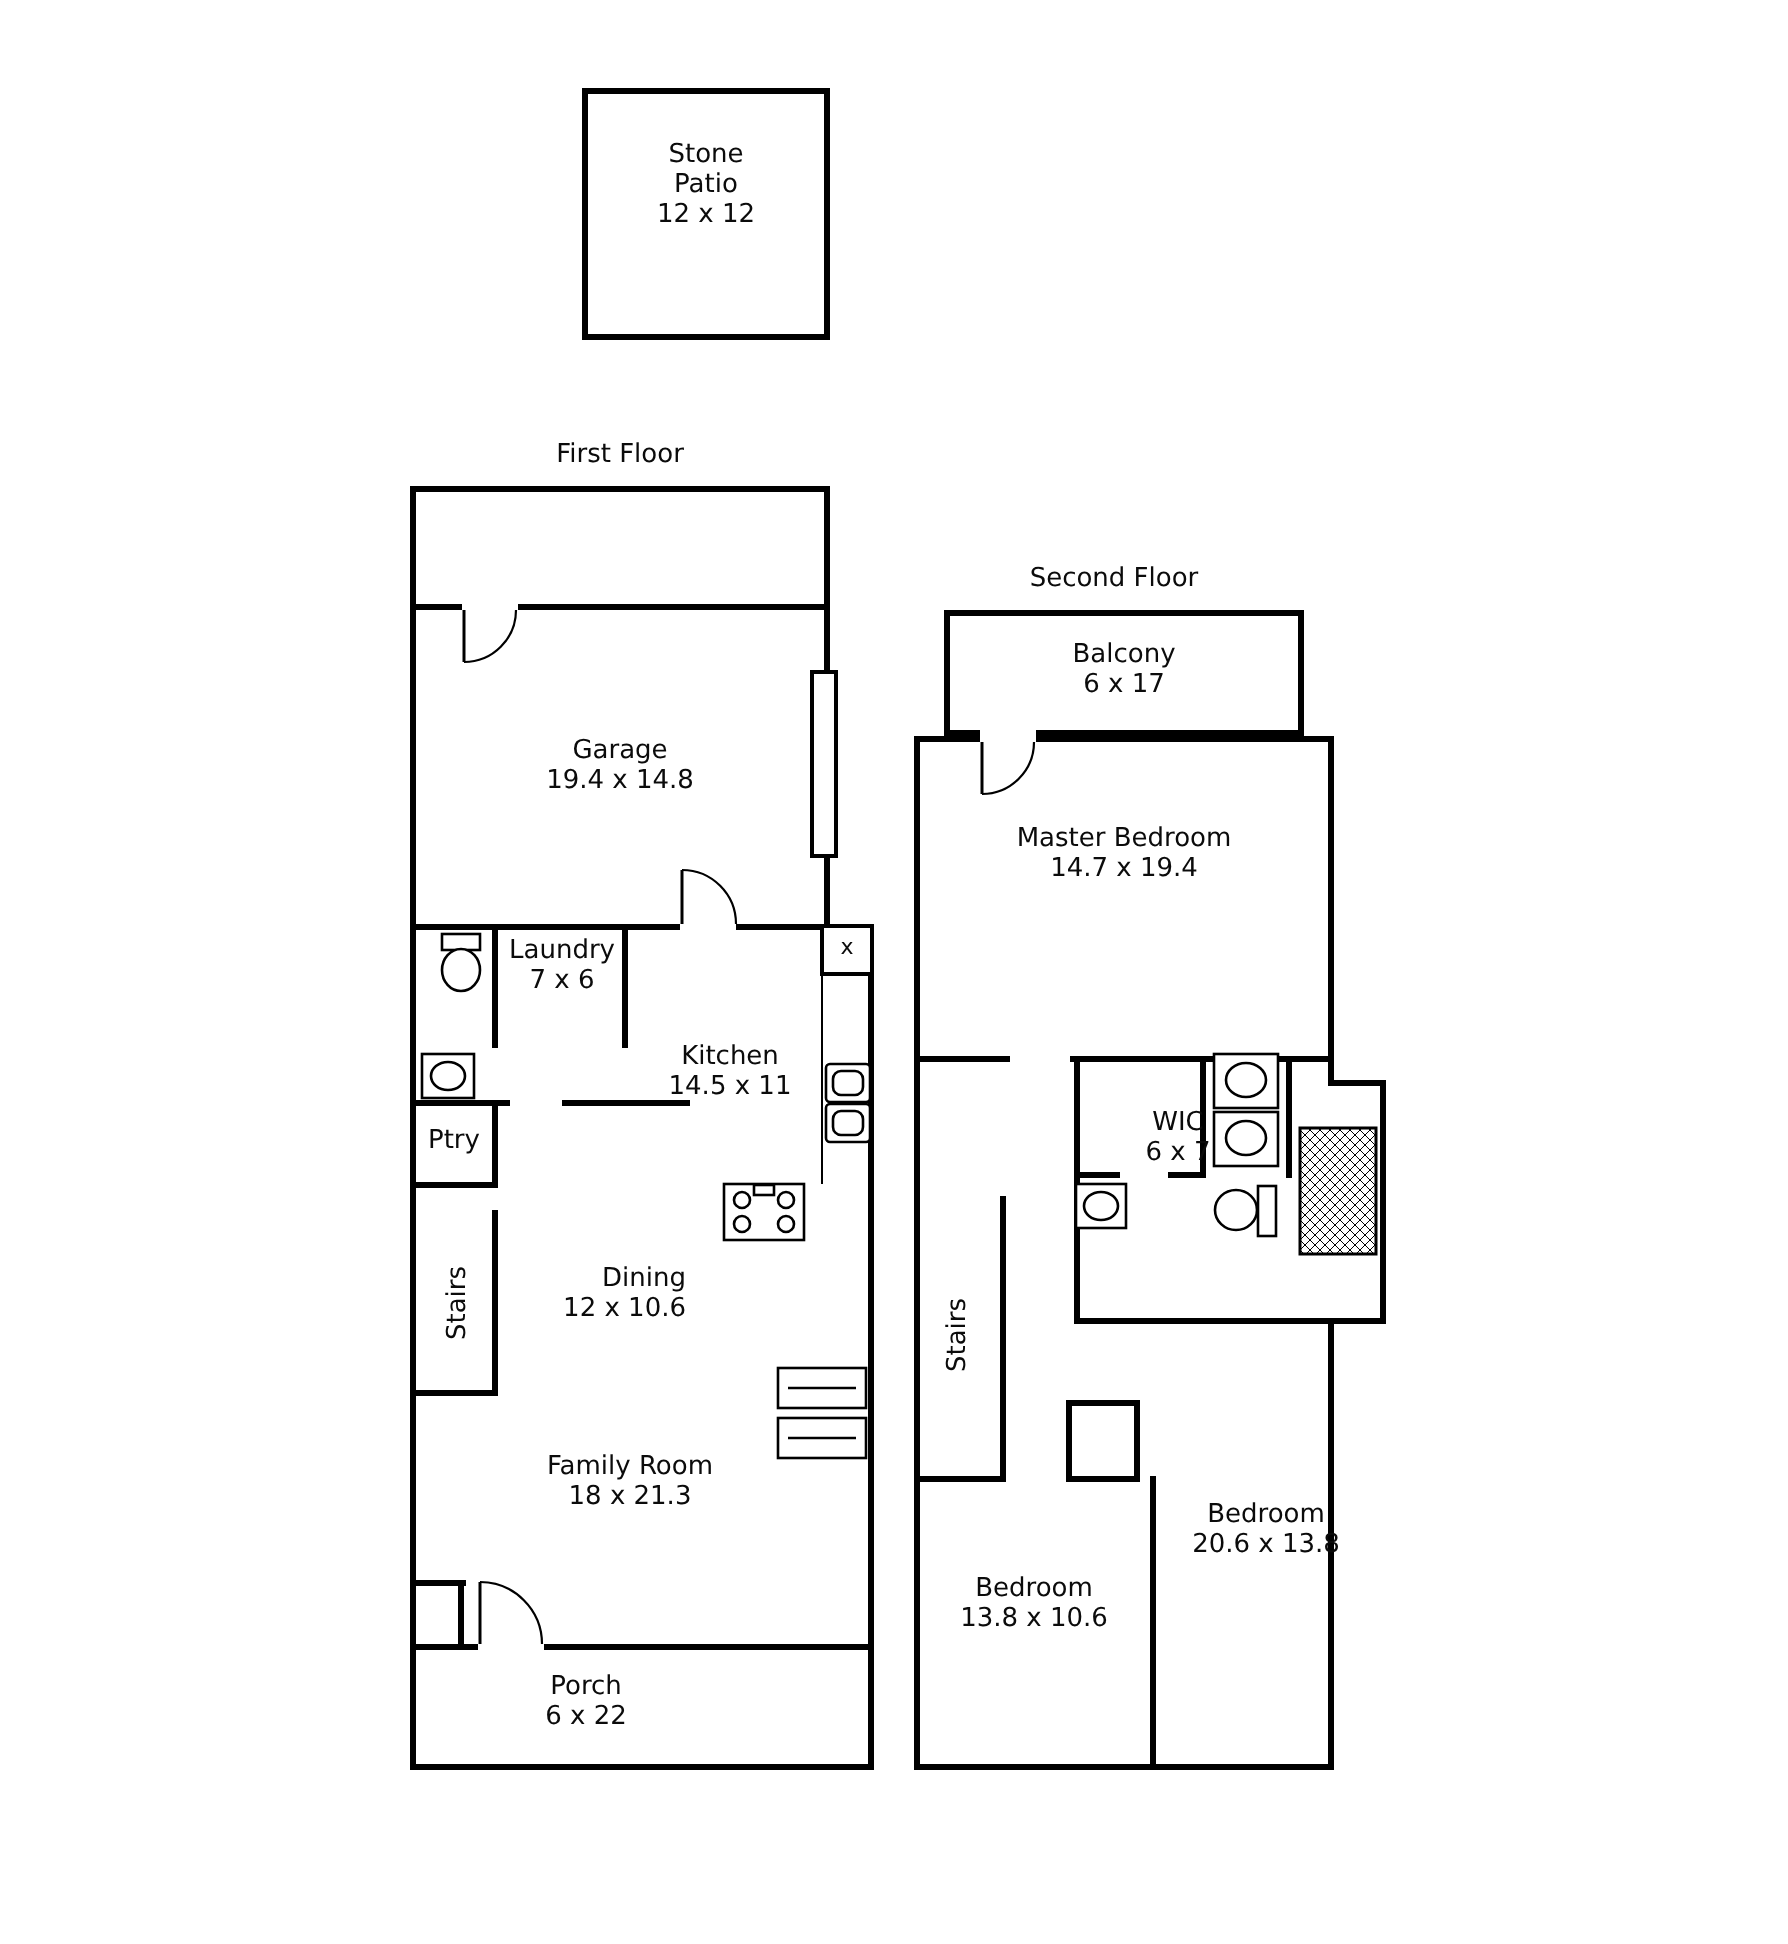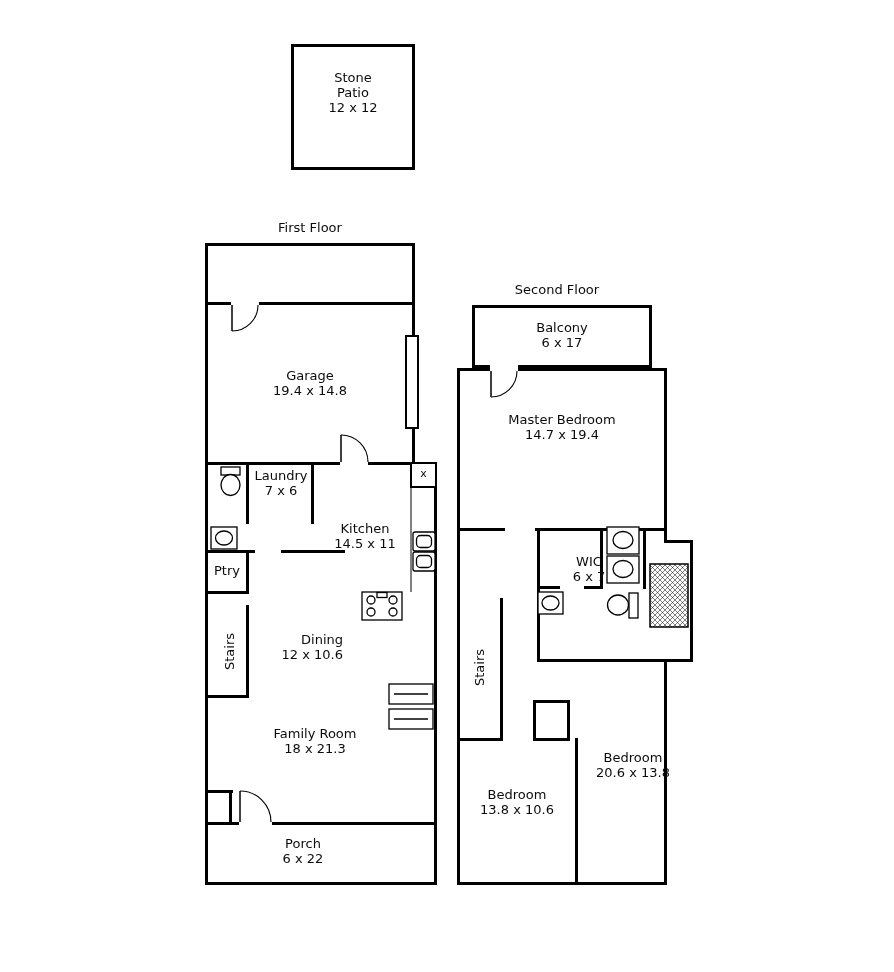--- a/index.html
+++ b/index.html
@@ -172,21 +172,21 @@
   <div class="lbl" style="left:243px;top:632px;width:100px;text-align:right;">
     <div>Dining</div>
     <div>12 x 10.6</div>
   </div>
 
   <div class="lbl" style="left:235px;top:726px;width:160px;">
     <div>Family Room</div>
     <div>18 x 21.3</div>
   </div>
 
-  <div class="lbl" style="left:205px;top:836px;width:196px;">
+  <div class="lbl" style="left:195px;top:836px;width:196px;">
     <div>Porch</div>
     <div>6 x 22</div>
   </div>
 
   <div class="lbl" style="left:457px;top:282px;width:200px;">Second Floor</div>
 
   <div class="lbl" style="left:472px;top:320px;width:180px;">
     <div>Balcony</div>
     <div>6 x 17</div>
   </div>

